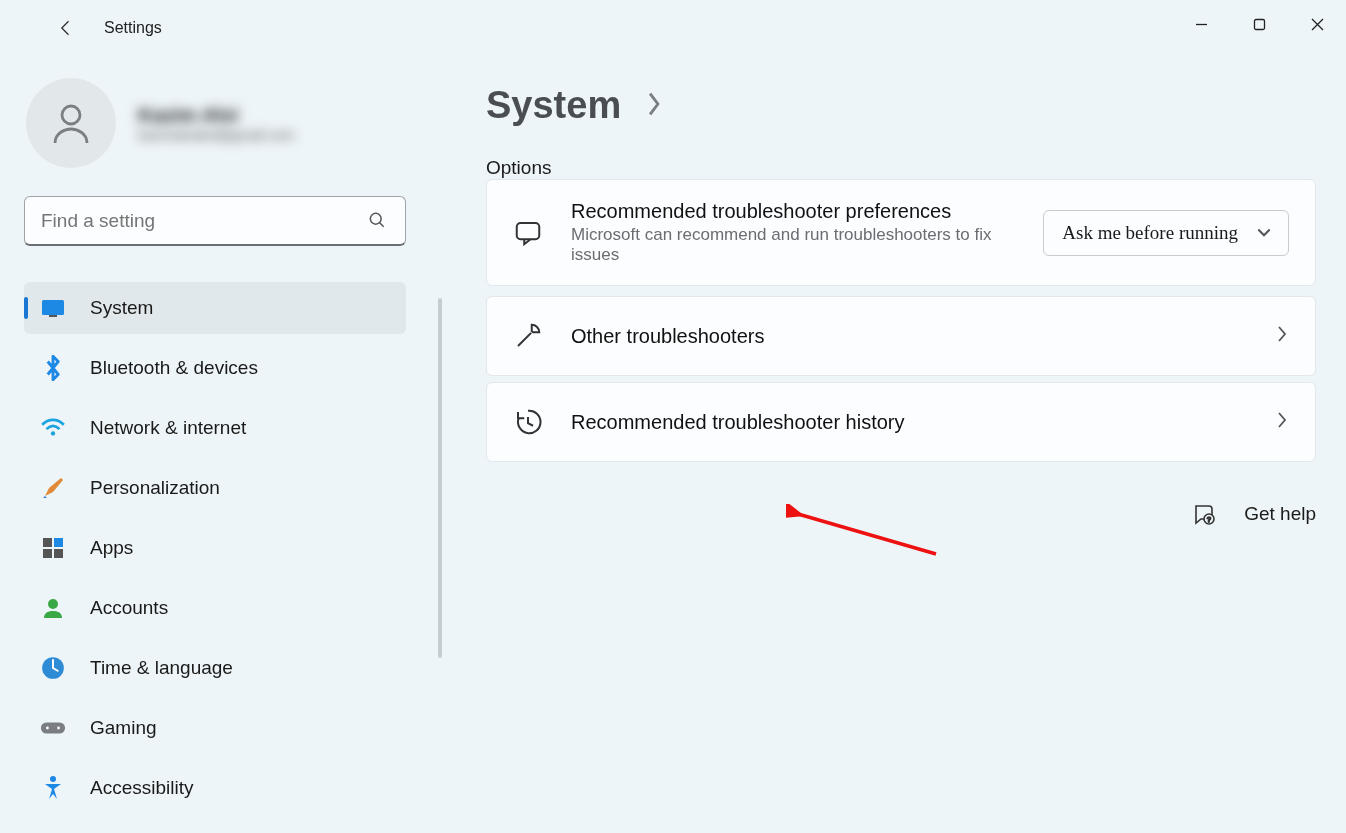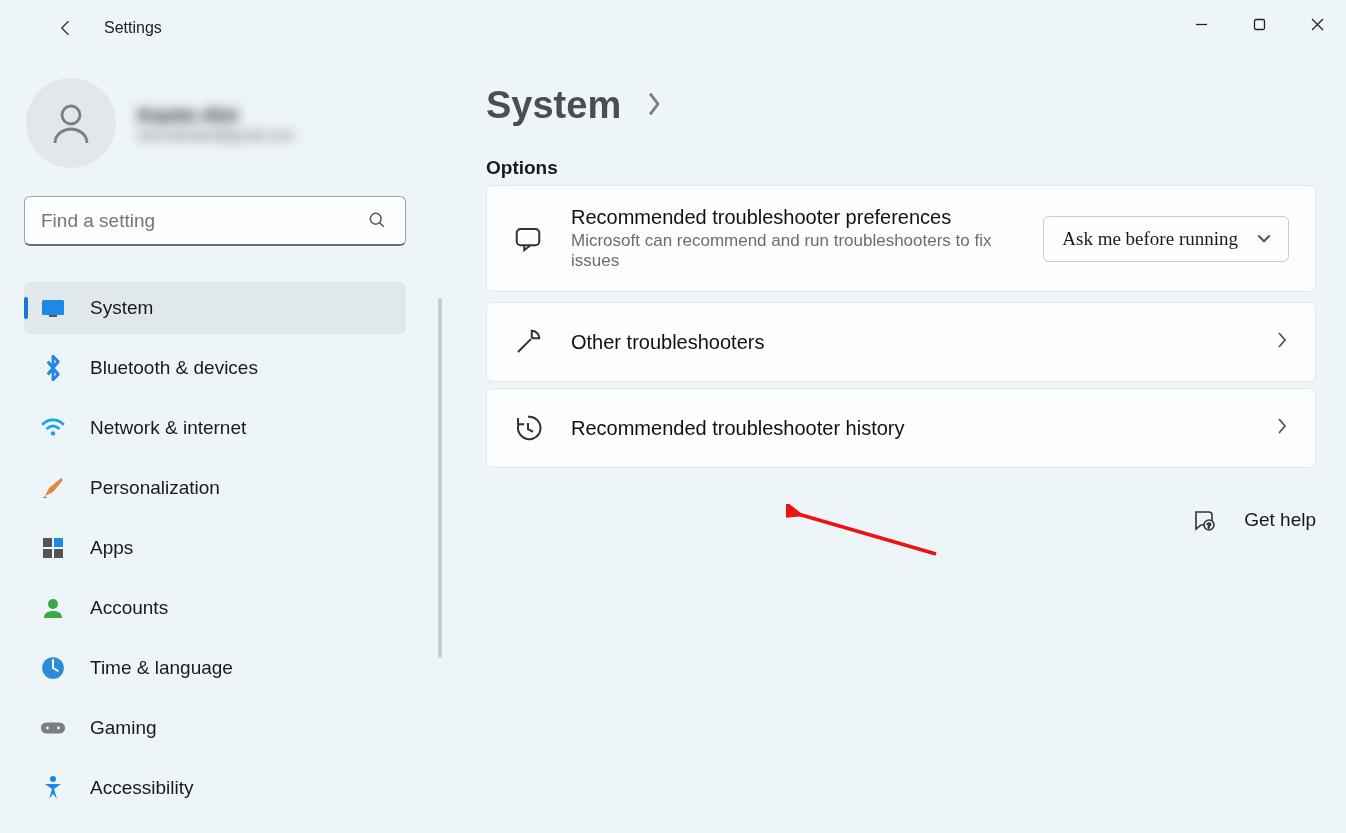--- a/index.html
+++ b/index.html
@@ -55,21 +55,21 @@
   }
   .nav-item .nicon { width:26px; height:26px; display:flex; align-items:center; justify-content:center;}
   .nav-gap { height:8px;}
   .content {
     position:absolute; left:486px; top:84px; right:30px; bottom:0;
   }
   .breadcrumb { display:flex; align-items:center; gap:24px; margin-bottom:30px; }
   .bc-seg { font-size:38px; font-weight:600;}
   .bc-link { color:#4a4e52; cursor:pointer;}
   .bc-chevron { color:#7a7e82;}
-  .section-label { font-size:19px; font-weight:700; margin-bottom:6px;}
+  .section-label { font-size:19px; font-weight:400; margin-bottom:0;}
   .card {
     border:1px solid #e2e7ea; background:#fbfdfe; border-radius:6px;
     margin-bottom:6px;
   }
   .row {
     display:flex; align-items:center; padding:20px 26px; gap:28px; min-height:78px;
   }
   .row .ricon { width:30px; display:flex; justify-content:center; color:#333;}
   .row .rtext { flex:1;}
   .row .rtitle { font-size:20px; color:#111;}

